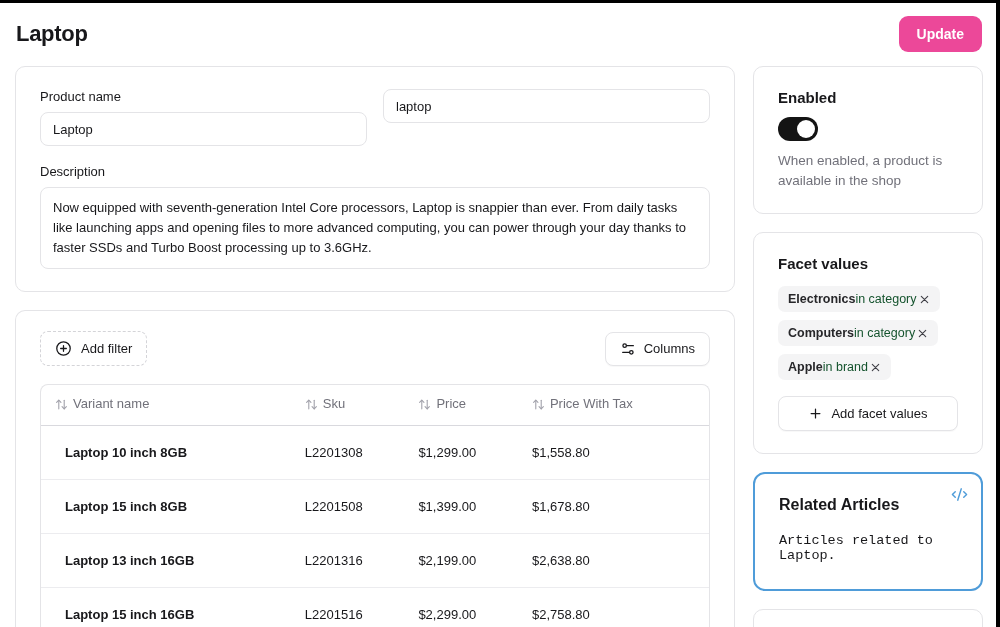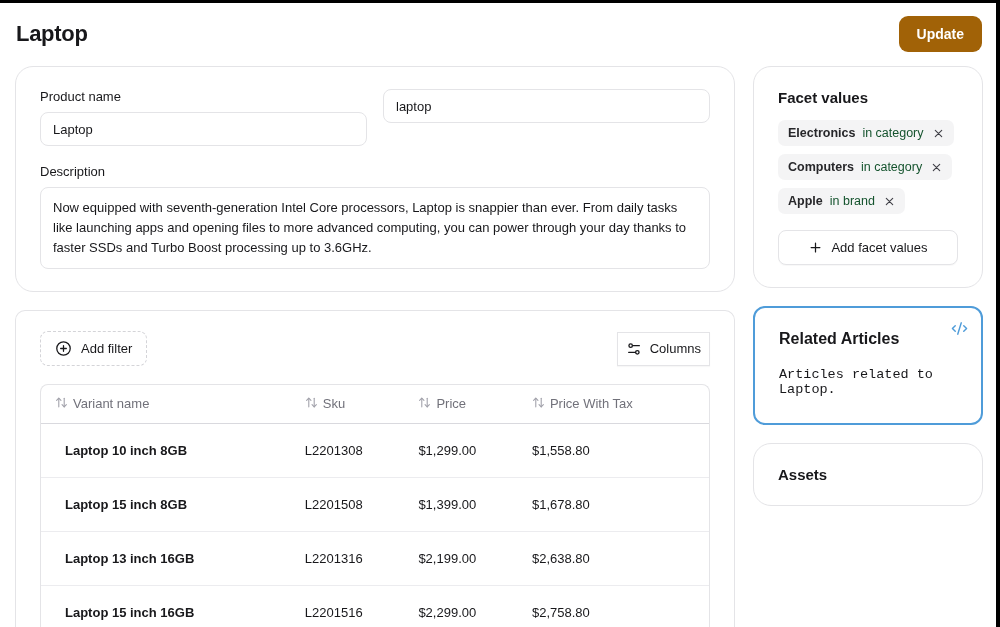--- a/index.html
+++ b/index.html
@@ -10,31 +10,31 @@
   }
   .edge-top { position:absolute; top:0; left:0; width:100%; height:3px; background:#000; z-index:50; }
   .edge-right { position:absolute; top:0; right:0; width:4px; height:100%; background:#000; z-index:50; }
 
   .page-header {
     display:flex; justify-content:space-between; align-items:center;
     padding:16px 18px 14px 16px;
   }
   .page-title { font-size:22px; font-weight:800; letter-spacing:-0.3px; }
   .btn-update {
-    background:#a16207; color:#fff; border:none; border-radius:9px;
+    background:#ec4899; color:#fff; border:none; border-radius:9px;
     font-size:14px; font-weight:700; padding:10px 18px; cursor:default;
     font-family:inherit;
   }
 
   .main { display:flex; gap:18px; padding:0 17px 0 15px; align-items:flex-start; }
   .col-left { width:720px; flex:0 0 720px; }
   .col-right { width:230px; flex:0 0 230px; display:flex; flex-direction:column; gap:18px; }
 
   .card {
-    background:#fff; border:1px solid #e4e4e7; border-radius:18px;
+    background:#fff; border:1px solid #e4e4e7; border-radius:10px;
     padding:22px 24px;
   }
 
   
   .field-row { display:flex; gap:16px; }
   .field { flex:1; }
   .field-label { display:block; font-size:13px; font-weight:500; color:#18181b; margin-bottom:8px; }
   .text-input {
     width:100%; height:34px; border:1px solid #e4e4e7; border-radius:8px;
     padding:0 12px; font-size:13px; color:#18181b; font-family:inherit; background:#fff;
@@ -50,34 +50,34 @@
   .variants-card { margin-top:18px; padding:20px 24px 0 24px; border-radius:10px 10px 0 0; border-bottom:none; }
   .toolbar { display:flex; justify-content:space-between; align-items:center; }
   .btn-add-filter {
     display:inline-flex; align-items:center; gap:9px;
     border:1px dashed #d4d4d8; background:#fff; border-radius:8px;
     padding:8px 14px; font-size:13px; font-weight:500; color:#18181b;
     font-family:inherit; cursor:pointer;
   }
   .btn-columns {
     display:inline-flex; align-items:center; gap:8px;
-    border:1px solid #e4e4e7; background:#fff; border-radius:0;
-    padding:8px 8px; font-size:13px; font-weight:500; color:#18181b;
+    border:1px solid #e4e4e7; background:#fff; border-radius:8px;
+    padding:8px 14px; font-size:13px; font-weight:500; color:#18181b;
     font-family:inherit; cursor:pointer; box-shadow:0 1px 1px rgba(0,0,0,0.03);
   }
   .icon { display:inline-flex; align-items:center; }
 
   .table-wrap { margin-top:18px; border:1px solid #e4e4e7; border-bottom:none; border-radius:8px 8px 0 0; overflow:hidden; }
   table { width:100%; border-collapse:collapse; table-layout:fixed; }
   col.c1{width:38%} col.c2{width:17%} col.c3{width:17%} col.c4{width:28%}
   thead th {
     text-align:left; font-size:13px; font-weight:500; color:#71717a;
     padding:11px 10px; border-bottom:1px solid #d9d9de; white-space:nowrap;
   }
-  thead th .th-inner { display:inline-flex; align-items:flex-start; gap:5px; }
+  thead th .th-inner { display:inline-flex; align-items:flex-end; gap:5px; }
   thead th:first-child { padding-left:14px; }
   tbody td {
     font-size:13px; color:#18181b; padding:19px 10px; border-bottom:1px solid #ececef;
     white-space:nowrap; overflow:hidden;
   }
   tbody td:first-child { padding-left:24px; font-weight:700; }
   tbody tr:last-child td { border-bottom:none; }
   .sort-icon { color:#a1a1aa; }
 
   
@@ -89,21 +89,21 @@
   .toggle.on { background:#141414; }
   .toggle .knob {
     width:18px; height:18px; border-radius:50%; background:#fff;
     position:absolute; top:3px; left:3px; transition:left .1s;
   }
   .toggle.on .knob { left:19px; }
   .help-text { font-size:13.5px; color:#71717a; line-height:20px; }
 
   .chips { display:flex; flex-direction:column; align-items:flex-start; gap:8px; margin-top:14px; }
   .chip {
-    display:inline-flex; align-items:center; gap:7px; background:#f4f4f5;
+    display:inline-flex; align-items:center; background:#f4f4f5;
     border-radius:7px; padding:6px 10px; cursor:default;
   }
   .chip-value { font-size:12.5px; font-weight:600; color:#27272a; }
   .chip-facet { font-size:12.5px; color:#14532d; }
   .chip-x { display:inline-flex; align-items:center; margin-left:2px; cursor:pointer; color:#3f3f46; }
   .btn-add-facet {
     margin-top:16px; width:100%; display:flex; align-items:center; justify-content:center; gap:8px;
     border:1px solid #e4e4e7; background:#fff; border-radius:8px; padding:9px 0;
     font-size:13px; font-weight:500; color:#18181b; font-family:inherit; cursor:pointer;
     box-shadow:0 1px 1px rgba(0,0,0,0.03);
@@ -255,20 +255,27 @@
               <td>$2,758.80</td>
             </tr>
           </tbody>
         </table>
       </div>
     </div>
   </div>
 
   <div class="col-right">
 
+    <div class="card">
+      <div class="card-heading">Enabled</div>
+      <div class="toggle on">
+          <div class="knob"></div>
+        </div>
+      <div class="help-text">When enabled, a product is available in the shop</div>
+    </div>
 
     <div class="card">
       <div class="card-heading">Facet values</div>
       <div class="chips">
         <span class="chip">
           <span class="chip-value">Electronics</span>
           <span class="chip-facet">in category</span>
           <span class="chip-x">
               <svg width="11" height="11" viewBox="0 0 24 24" fill="none" stroke="currentColor" stroke-width="2.4" stroke-linecap="round">
                 <path d="M5 5l14 14M19 5L5 19"></path>

